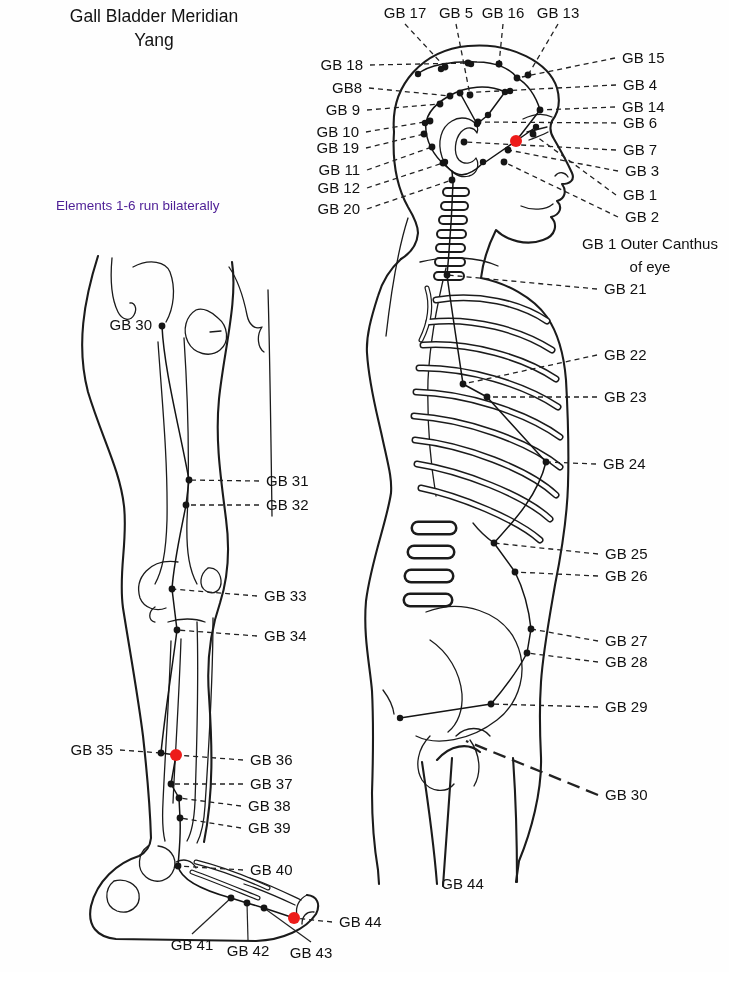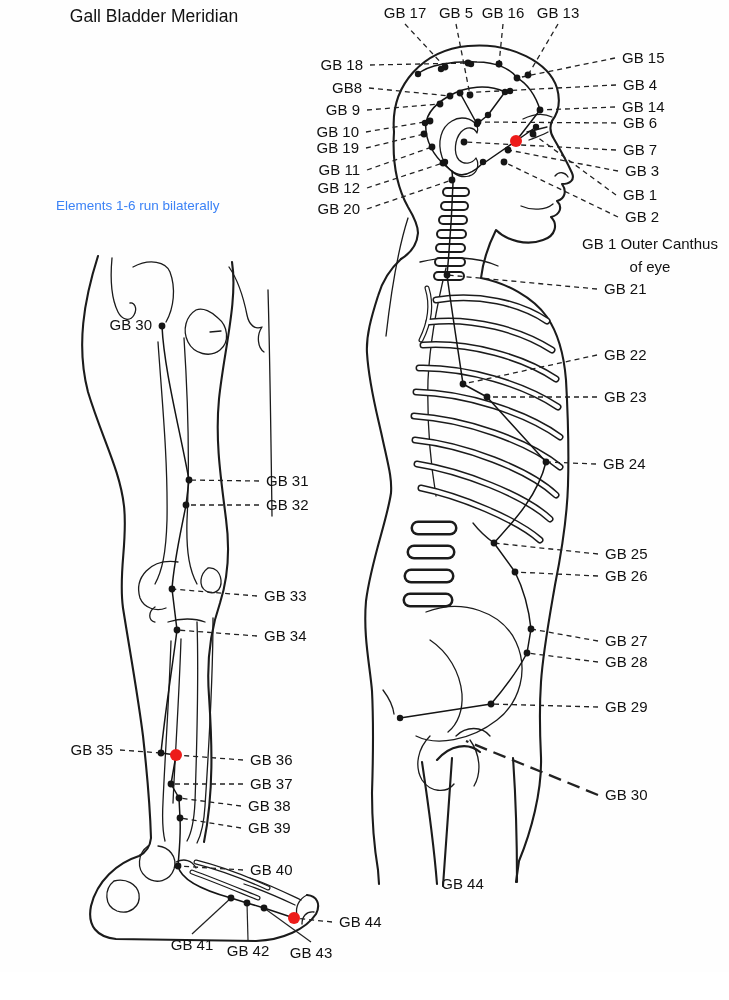--- a/index.html
+++ b/index.html
@@ -1,21 +1,21 @@
 <!DOCTYPE html>
 <html><head>
 <meta charset="utf-8">
 <style>
   html,body{margin:0;padding:0;background:#ffffff;}
   .stage{position:relative;width:729px;height:972px;background:#fefefe;overflow:hidden;
          font-family:"Liberation Sans",sans-serif;color:#111;}
   .stage svg{position:absolute;left:0;top:0;}
   .title{position:absolute;left:38px;top:5px;width:232px;text-align:center;
          font-size:17.5px;line-height:23.5px;color:#121212;}
-  .note{position:absolute;left:56px;top:198px;width:220px;font-size:13.5px;color:#3b82f6;}
+  .note{position:absolute;left:56px;top:198px;width:220px;font-size:13.5px;color:#4c1d95;}
   .cap{position:absolute;text-align:center;font-size:15px;line-height:22.5px;color:#121212;}
   .cap-gb1{left:565px;top:233px;width:170px;}
   .cap-gb44{left:380px;top:873px;width:165px;}
   .outline{fill:none;stroke:#1b1b1b;stroke-width:2.1;stroke-linecap:round;stroke-linejoin:round;}
   .fine{fill:none;stroke:#1b1b1b;stroke-width:1.3;stroke-linecap:round;stroke-linejoin:round;}
   .meridian{fill:none;stroke:#141414;stroke-width:1.5;stroke-linecap:round;stroke-linejoin:round;}
   .bone{fill:none;stroke:#1b1b1b;stroke-width:7;stroke-linecap:round;}
   .bone.inner{stroke:#fefefe;stroke-width:4;}
   .boneS{fill:none;stroke:#1b1b1b;stroke-width:10;stroke-linecap:round;}
   .boneS.inner{stroke:#fefefe;stroke-width:6;}
@@ -28,20 +28,21 @@
   .leader.heavy{stroke-width:2.3;stroke-dasharray:13 7;}
   .pt-label{font-family:"Liberation Sans",sans-serif;font-size:15px;fill:#111;}
 </style>
 </head>
 <body>
 
 <div class="stage">
 
   <div class="title">
     <div>Gall Bladder Meridian</div>
+    <div>Yang</div>
   </div>
 
   <div class="note">Elements 1-6 run bilaterally</div>
 
   <div class="cap cap-gb1">
     <div>GB 1 Outer Canthus</div>
     <div>of eye</div>
   </div>
 
   <div class="cap cap-gb44">

